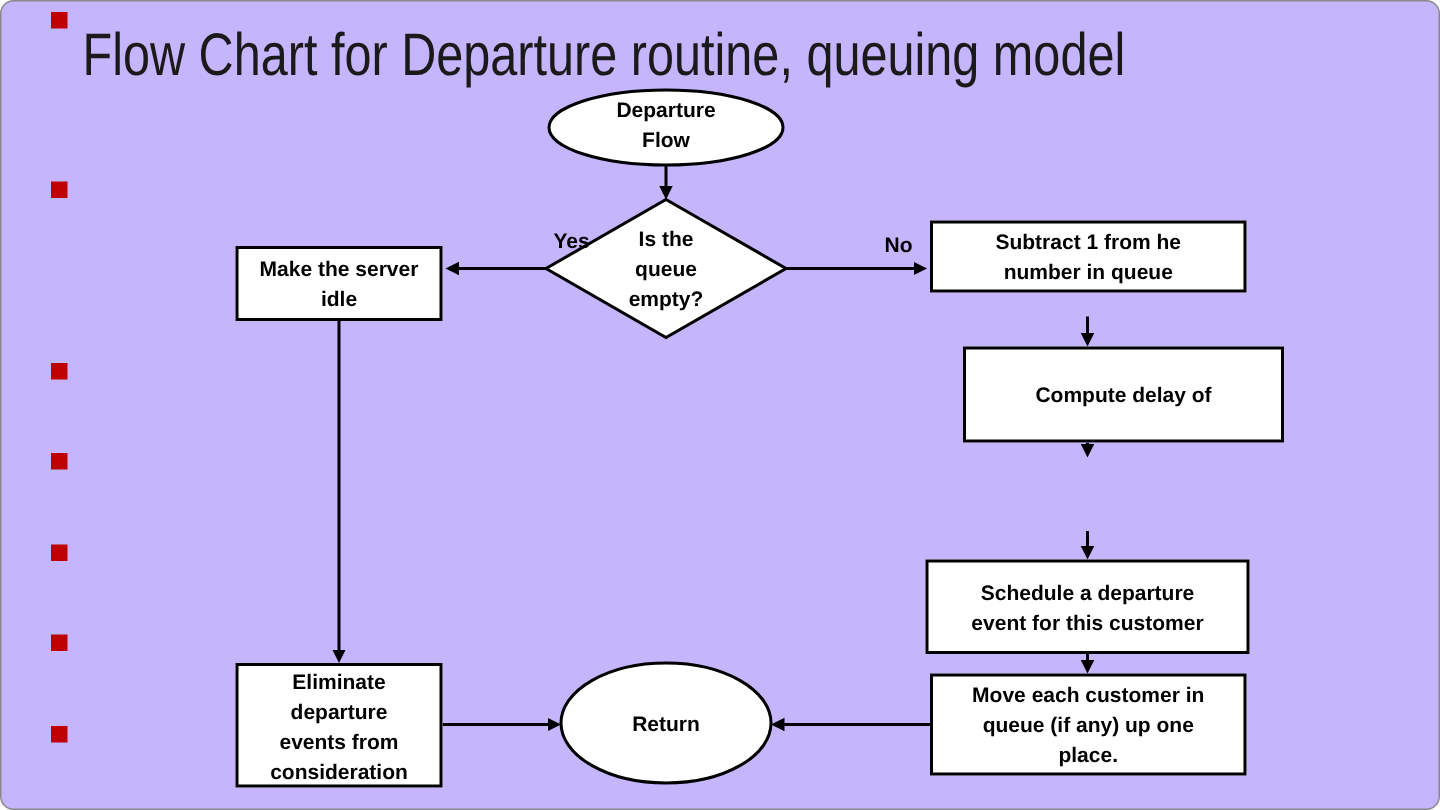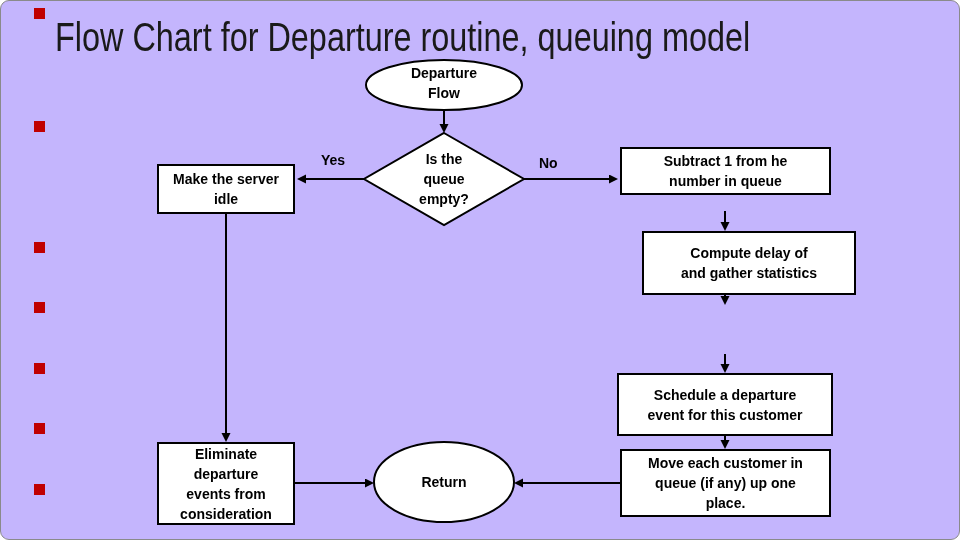--- a/index.html
+++ b/index.html
@@ -47,21 +47,21 @@
     position: absolute;
     text-align: center;
     pointer-events: none;
   }
   .start-label { left: 365px; top: 62px; width: 156px; line-height: 21px; }
   .decision-label { left: 383px; top: 148px; width: 120px; }
   .return-label { left: 373px; top: 471px; width: 140px; }
   .edge-label {
     position: absolute;
     font-size: 14px; font-weight: 700; line-height: 20px;
-    width: 40px;
+    text-align: center; width: 40px; margin-left: 40px;
   }
   .yes-label { left: 320px; top: 149px; }
   .no-label  { left: 538px; top: 152px; }
   
   .box-make      { left: 156px; top: 163px; width: 138px; height: 50px; }
   .box-subtract  { left: 619px; top: 146px; width: 211px; height: 48px; }
   .box-compute   { left: 641px; top: 230px; width: 214px; height: 64px; }
   .box-add       { left: 618px; top: 302px; width: 212px; height: 51px; }
   .box-schedule  { left: 616px; top: 372px; width: 216px; height: 63px; }
   .box-move      { left: 619px; top: 448px; width: 211px; height: 68px; }
@@ -128,21 +128,20 @@
     <div class="ln">idle</div>
   </div>
 
   <div class="box box-subtract">
     <div class="ln">Subtract 1 from he</div>
     <div class="ln">number in queue</div>
   </div>
 
   <div class="box box-compute">
     <div class="ln">Compute delay of</div>
-    <div class="ln">and gather statistics</div>
   </div>
 
 
   <div class="box box-schedule">
     <div class="ln">Schedule a departure</div>
     <div class="ln">event for this customer</div>
   </div>
 
   <div class="box box-move">
     <div class="ln">Move each customer in</div>

